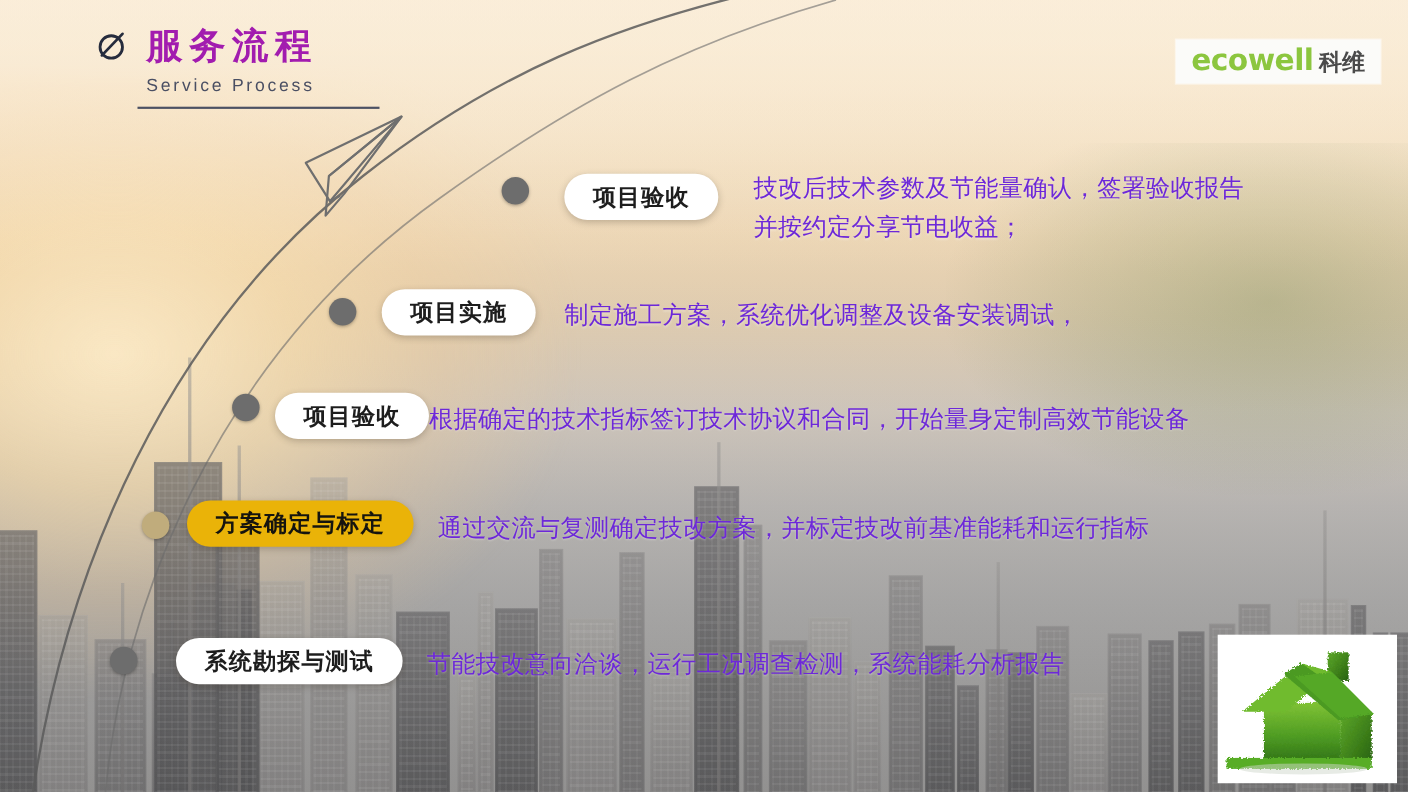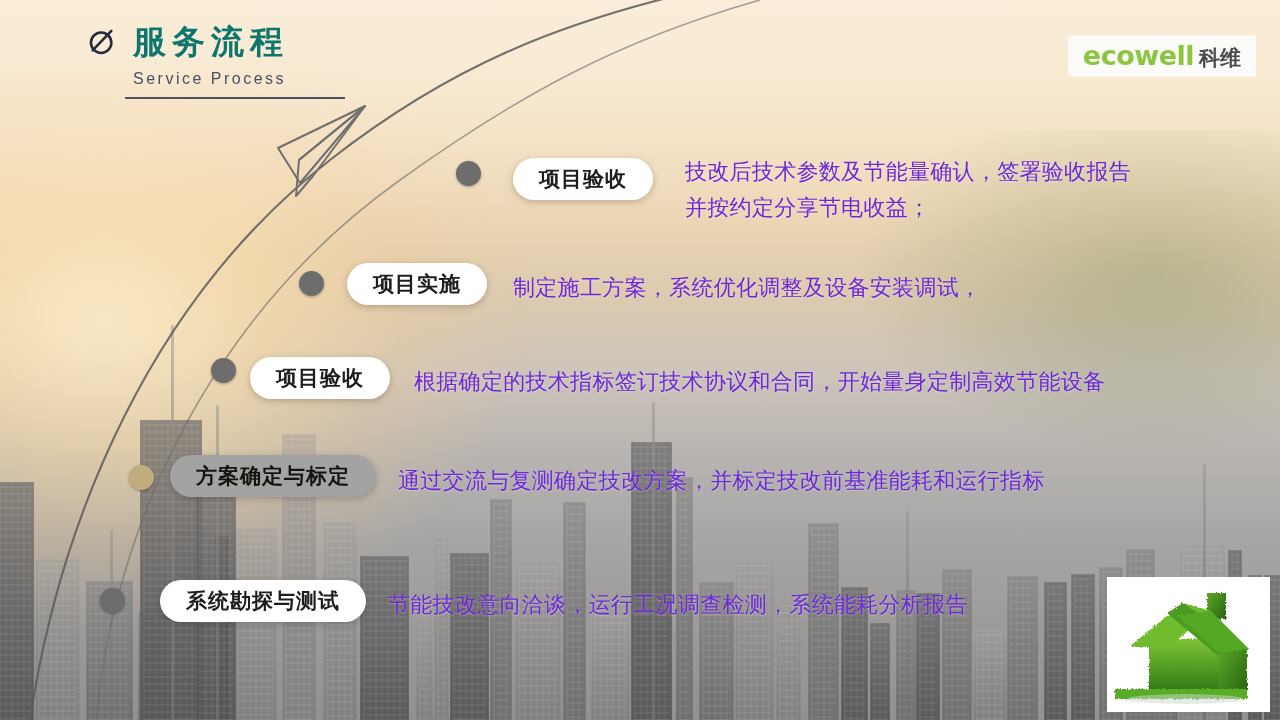--- a/index.html
+++ b/index.html
@@ -79,21 +79,21 @@
   }
 
   
   .curves { position: absolute; inset: 0; }
 
   
   .header { position: absolute; left: 85px; top: 24px; }
   .title-row { display: flex; align-items: center; gap: 14px; }
   .logo-mark { width: 34px; height: 34px; flex: none; }
   .title-cn {
-    font-size: 33px; font-weight: bold; color: #0f766e;
+    font-size: 33px; font-weight: bold; color: #a21caf;
     letter-spacing: 6px; line-height: 1;
     font-family: "DejaVu Sans", "Liberation Sans", sans-serif;
   }
   .title-en {
     margin-top: 12px; margin-left: 48px;
     font-size: 16px; color: #4a4f63; letter-spacing: 2.5px;
     font-family: "Liberation Sans", sans-serif;
   }
   .title-rule {
     margin-top: 9px; margin-left: 40px;
@@ -125,21 +125,21 @@
     background: #ffffff;
     border-radius: 26px;
     height: 42px;
     display: flex; align-items: center; justify-content: center;
     padding: 0 26px;
     font-size: 21px; font-weight: bold; color: #1d1d1d;
     letter-spacing: 1px; white-space: nowrap;
     box-shadow: 0 2px 7px rgba(60,50,35,.28);
     font-family: "DejaVu Sans", "Liberation Sans", sans-serif;
   }
-  .pill.accent { background: #a3a3a3; color: #15140f; }
+  .pill.accent { background: #eab308; color: #15140f; }
   .desc {
     font-size: 22px; color: #6d28d9; line-height: 1.62;
     white-space: pre-line; letter-spacing: .3px;
     font-family: "DejaVu Sans", "Liberation Sans", sans-serif;
     text-shadow: 0 1px 2px rgba(255,255,255,.35);
   }
   .node {
     position: absolute;
     width: 25px; height: 25px; border-radius: 50%;
     background: #6d6d6d;
@@ -258,21 +258,21 @@
 
   <div class="node" style="left:299px; top:271px;"></div>
   <div class="step" style="left:347px; top:263px;">
     <div class="pill">项目实施</div>
     <div class="desc" style="margin-left:26px; margin-top:7px;">制定施工方案，系统优化调整及设备安装调试，</div>
   </div>
 
   <div class="node" style="left:211px; top:358px;"></div>
   <div class="step" style="left:250px; top:357px;">
     <div class="pill">项目验收</div>
-    <div class="desc" style="margin-left:24px; margin-top:7px;">根据确定的技术指标签订技术协议和合同，开始量身定制高效节能设备</div>
+    <div class="desc" style="margin-top:7px;">根据确定的技术指标签订技术协议和合同，开始量身定制高效节能设备</div>
   </div>
 
   <div class="node accent" style="left:129px; top:465px;"></div>
   <div class="step" style="left:170px; top:455px;">
     <div class="pill accent">方案确定与标定</div>
     <div class="desc" style="margin-left:22px; margin-top:8px;">通过交流与复测确定技改方案，并标定技改前基准能耗和运行指标</div>
   </div>
 
   <div class="node" style="left:100px; top:588px;"></div>
   <div class="step" style="left:141px; top:580px;padding-left:19px;">

